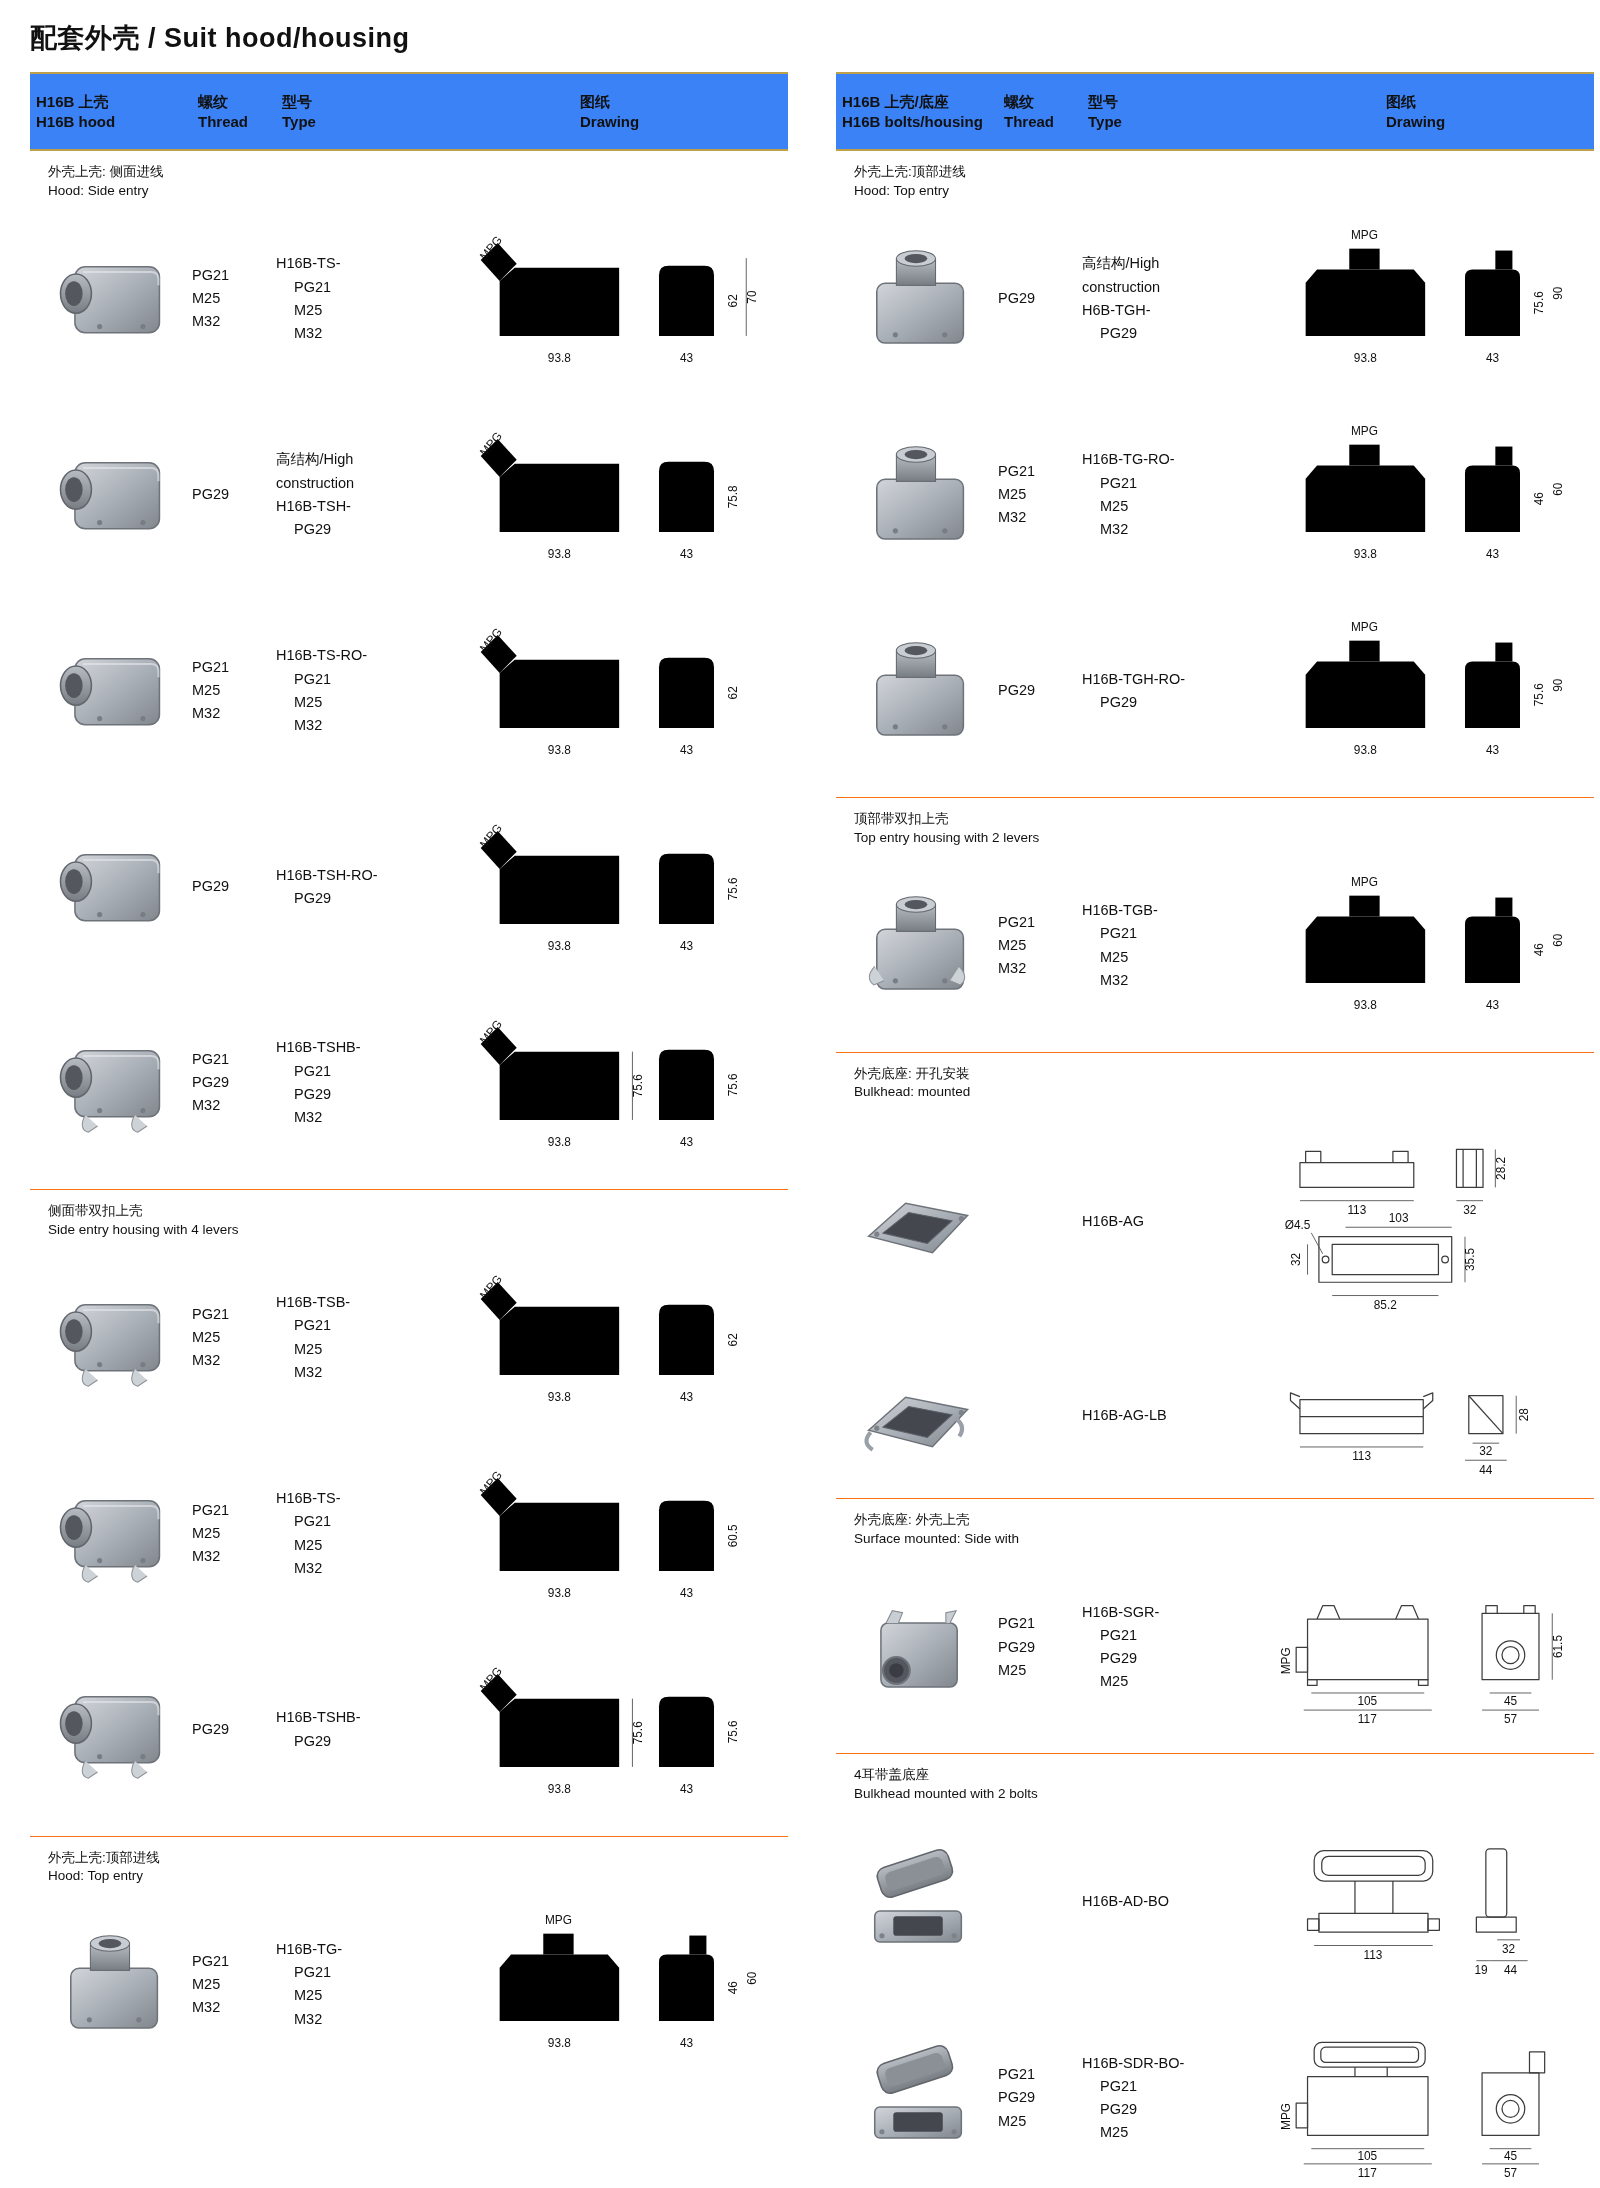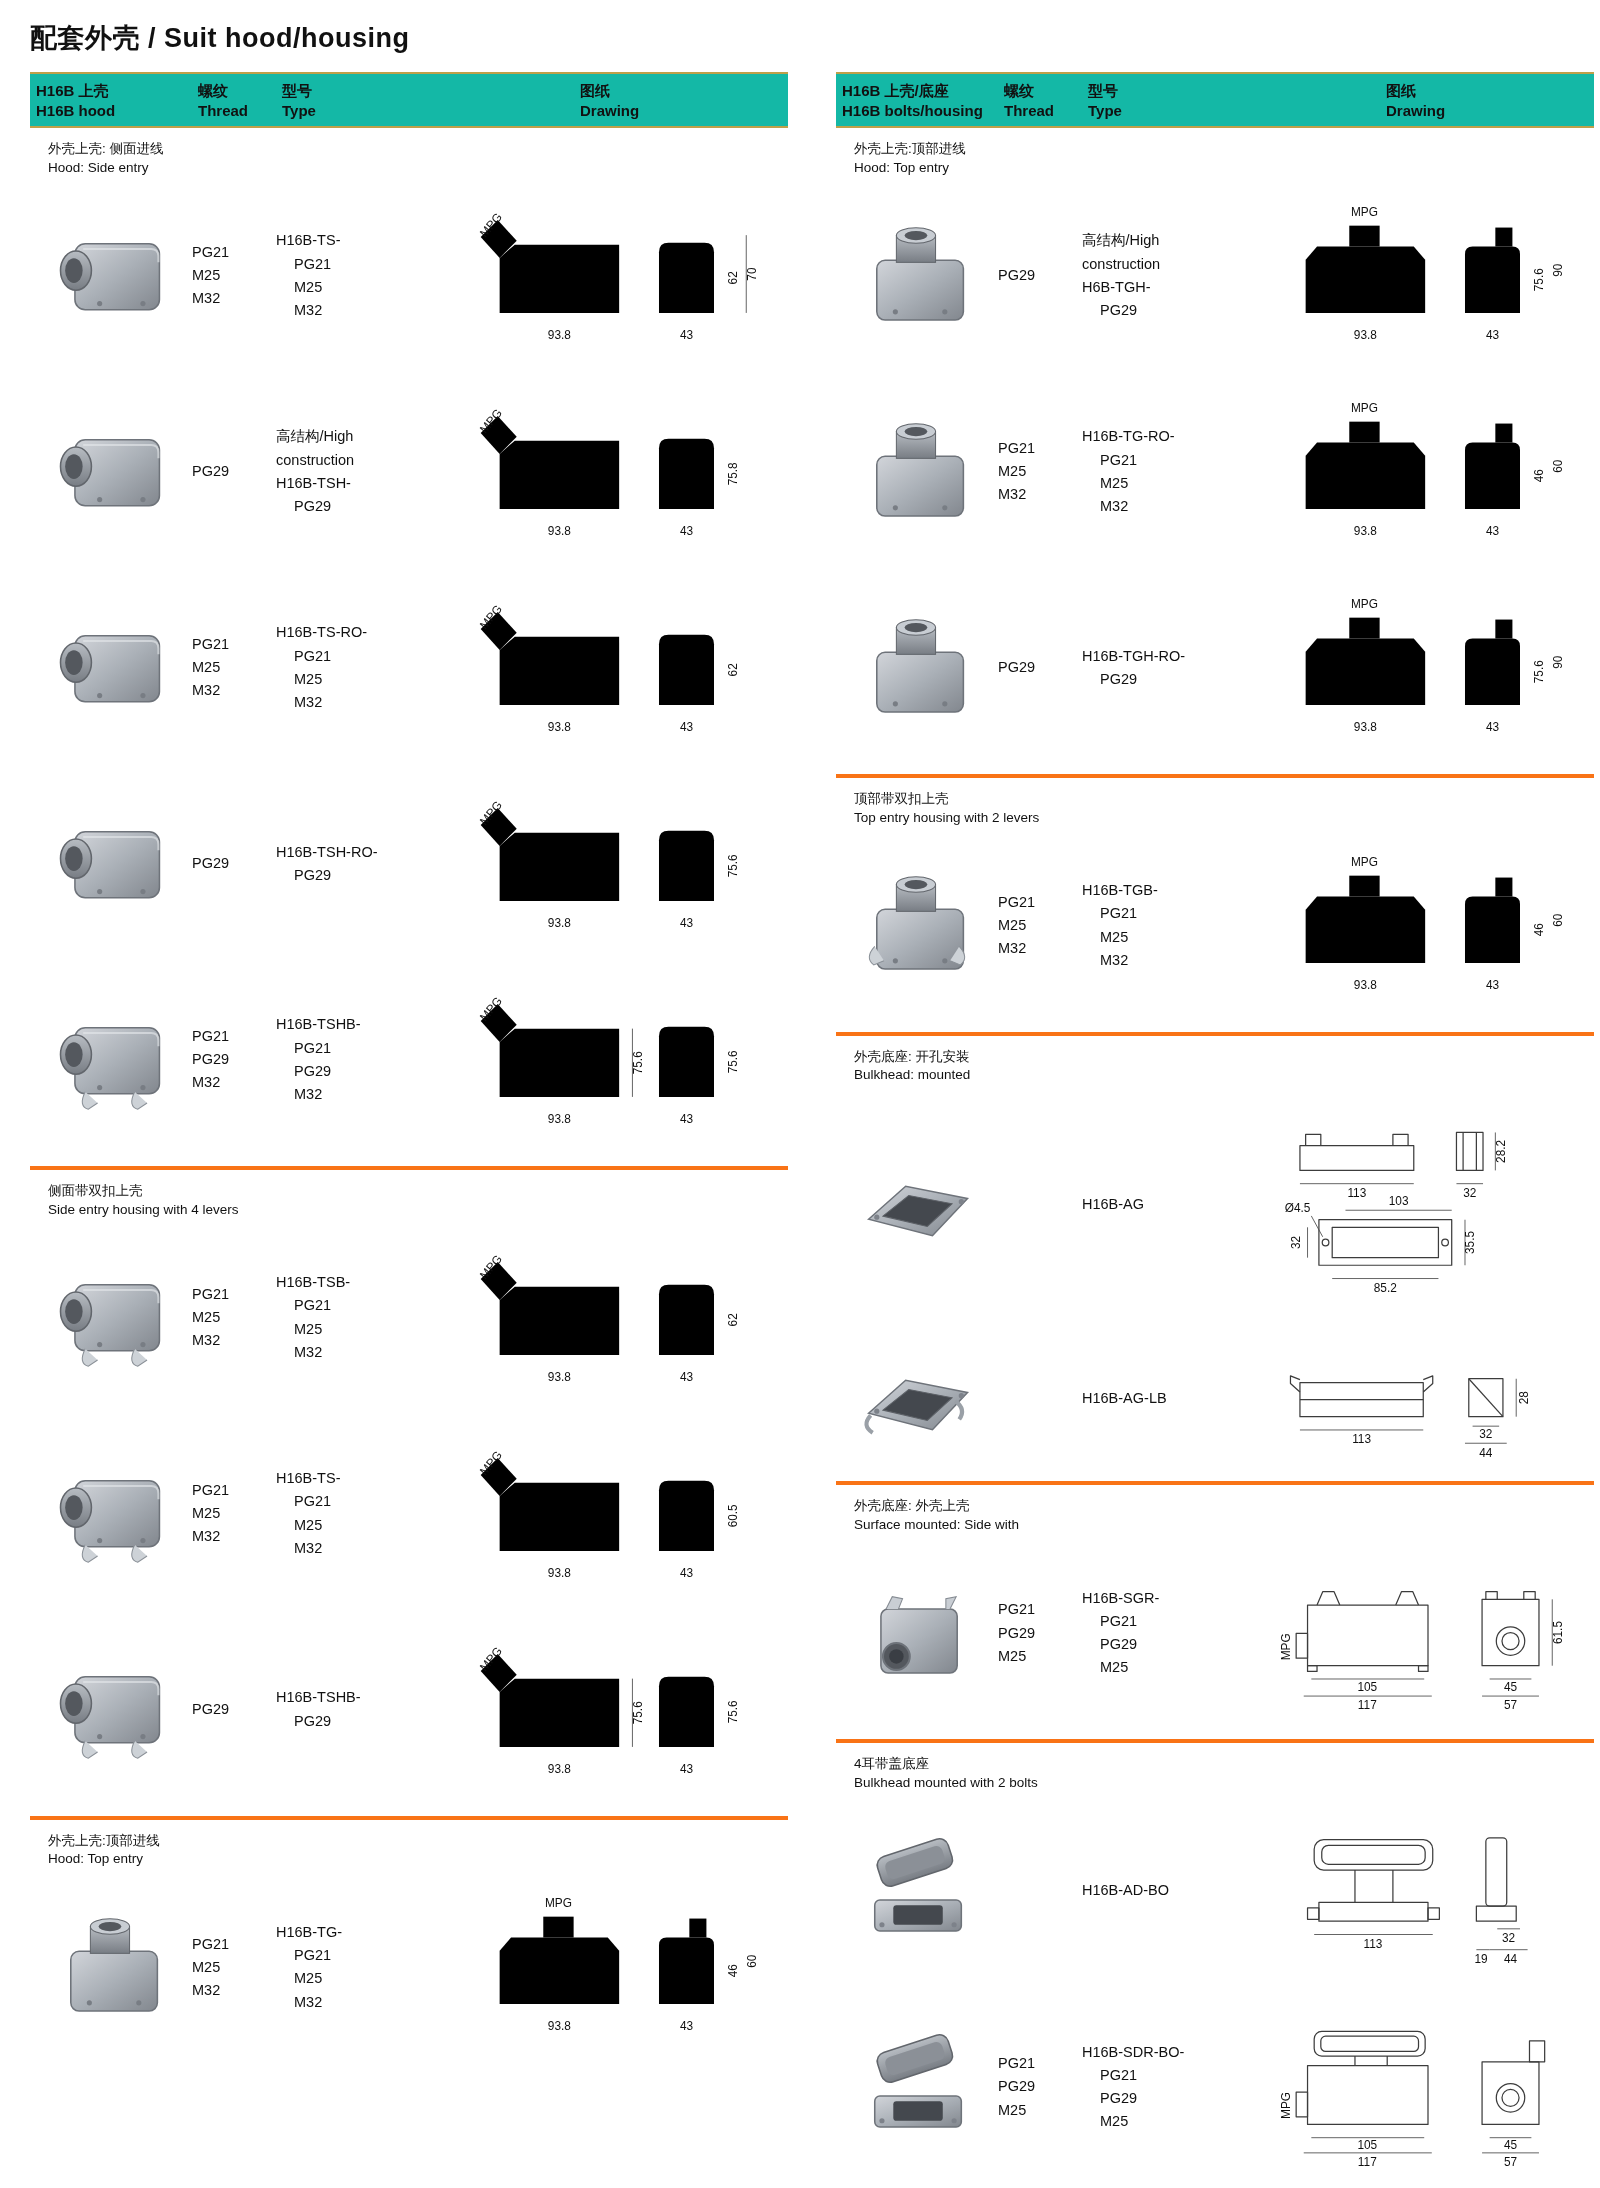--- a/index.html
+++ b/index.html
@@ -1,26 +1,26 @@
 <!DOCTYPE html>
 <html><head>
 <meta charset="utf-8">
 <style>
   *{margin:0;padding:0;box-sizing:border-box}
   html,body{background:#fff}
   body{width:1600px;min-height:2188px;font-family:"Liberation Sans","DejaVu Sans",sans-serif;color:#111;padding:20px 30px 30px}
   .title{font-size:27px;font-weight:bold;letter-spacing:.5px;margin-bottom:16px}
   .cols{display:flex;gap:48px}
   .col{flex:1;display:flex;flex-direction:column;border-bottom:1px solid #8f8f8f}
-  .thead{display:flex;align-items:flex-end;background:#14b8a6;border-top:2px solid #bea04a;border-bottom:2px solid #bea04a;padding:6px 6px;min-height:56px}
+  .thead{display:flex;align-items:flex-start;background:#3b82f6;border-top:2px solid #bea04a;border-bottom:2px solid #bea04a;padding:18px 6px;min-height:56px}
   .th{font-size:15px;font-weight:bold;line-height:1.3}
   .th span{display:block}
   .c1{width:162px}.c2{width:84px}.c3{width:180px}.c4{flex:1;padding-left:118px}
   .section{padding:4px 0 8px}
-  .section + .section{border-top:4px solid #f97316}
+  .section + .section{border-top:1px solid #f97316}
   .sec-title{font-size:13.5px;line-height:1.4;margin:8px 18px 0}
   .row{display:flex;align-items:center;min-height:196px}
   .row.tall{min-height:238px}
   .row.short{min-height:150px}
   .photo-cell{width:162px;display:flex;justify-content:center;align-items:center}
   .thread-cell{width:84px;font-size:14.5px;line-height:1.6}
   .type-cell{width:180px;font-size:14.5px;line-height:1.6}
   .type-cell .sub{padding-left:18px}
   .drawing-cell{flex:1;display:flex;justify-content:center;align-items:center}
   .draw{width:332px;height:auto;display:block}

